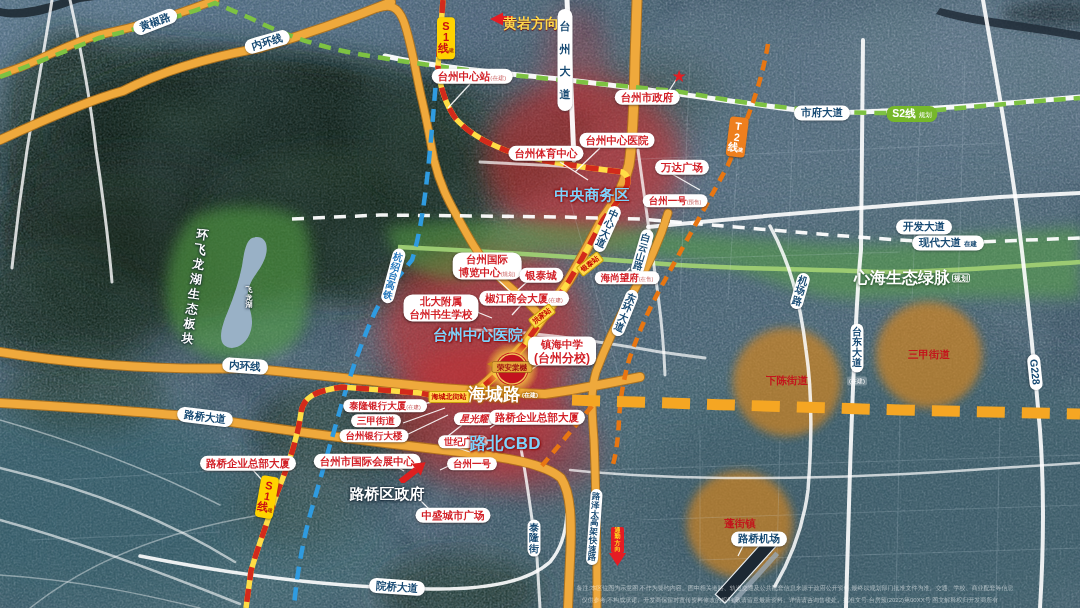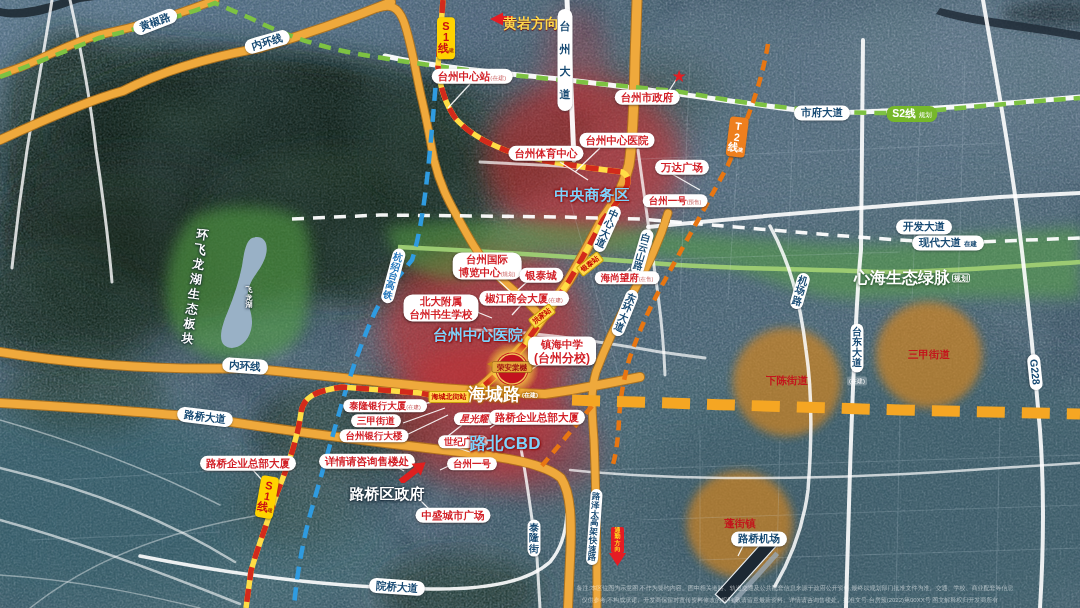--- a/index.html
+++ b/index.html
@@ -372,21 +372,21 @@
 <div class="cl" style="left:562px;top:351px;border-radius:7px;">镇海中学<br><span style="font-size:12px;margin-top:33px;">(台州分校)</span></div>
 
 <div class="cl" style="left:385px;top:406px;font-size:9.5px;">泰隆银行大厦<span class="tg" style="color:#C66;font-size:5.5px;">(在建)</span></div>
 
 <div class="cl" style="left:376px;top:421px;font-size:9.5px;">三甲街道</div>
 
 <div class="cl" style="left:374px;top:436px;font-size:9.5px;">台州银行大楼</div>
 
 <div class="cl" style="left:248px;top:463px;">路桥企业总部大厦</div>
 
-<div class="cl" style="left:367px;top:461px;">详情请咨询售楼处</div>
+<div class="cl" style="left:367px;top:461px;">台州市国际会展中心</div>
 
 <div class="lb" style="left:413px;top:472px;width:36px;height:22px;">
 <svg width="36" height="22" viewBox="0 0 36 22">
         <g fill="#DF1F1F" transform="rotate(-38 18 11)">
           <rect x="2" y="8" width="20" height="6.5"></rect>
           <path d="M22,3.5 L34,11 L22,18.5 Z"></path>
         </g>
       </svg>
     </div>
 

